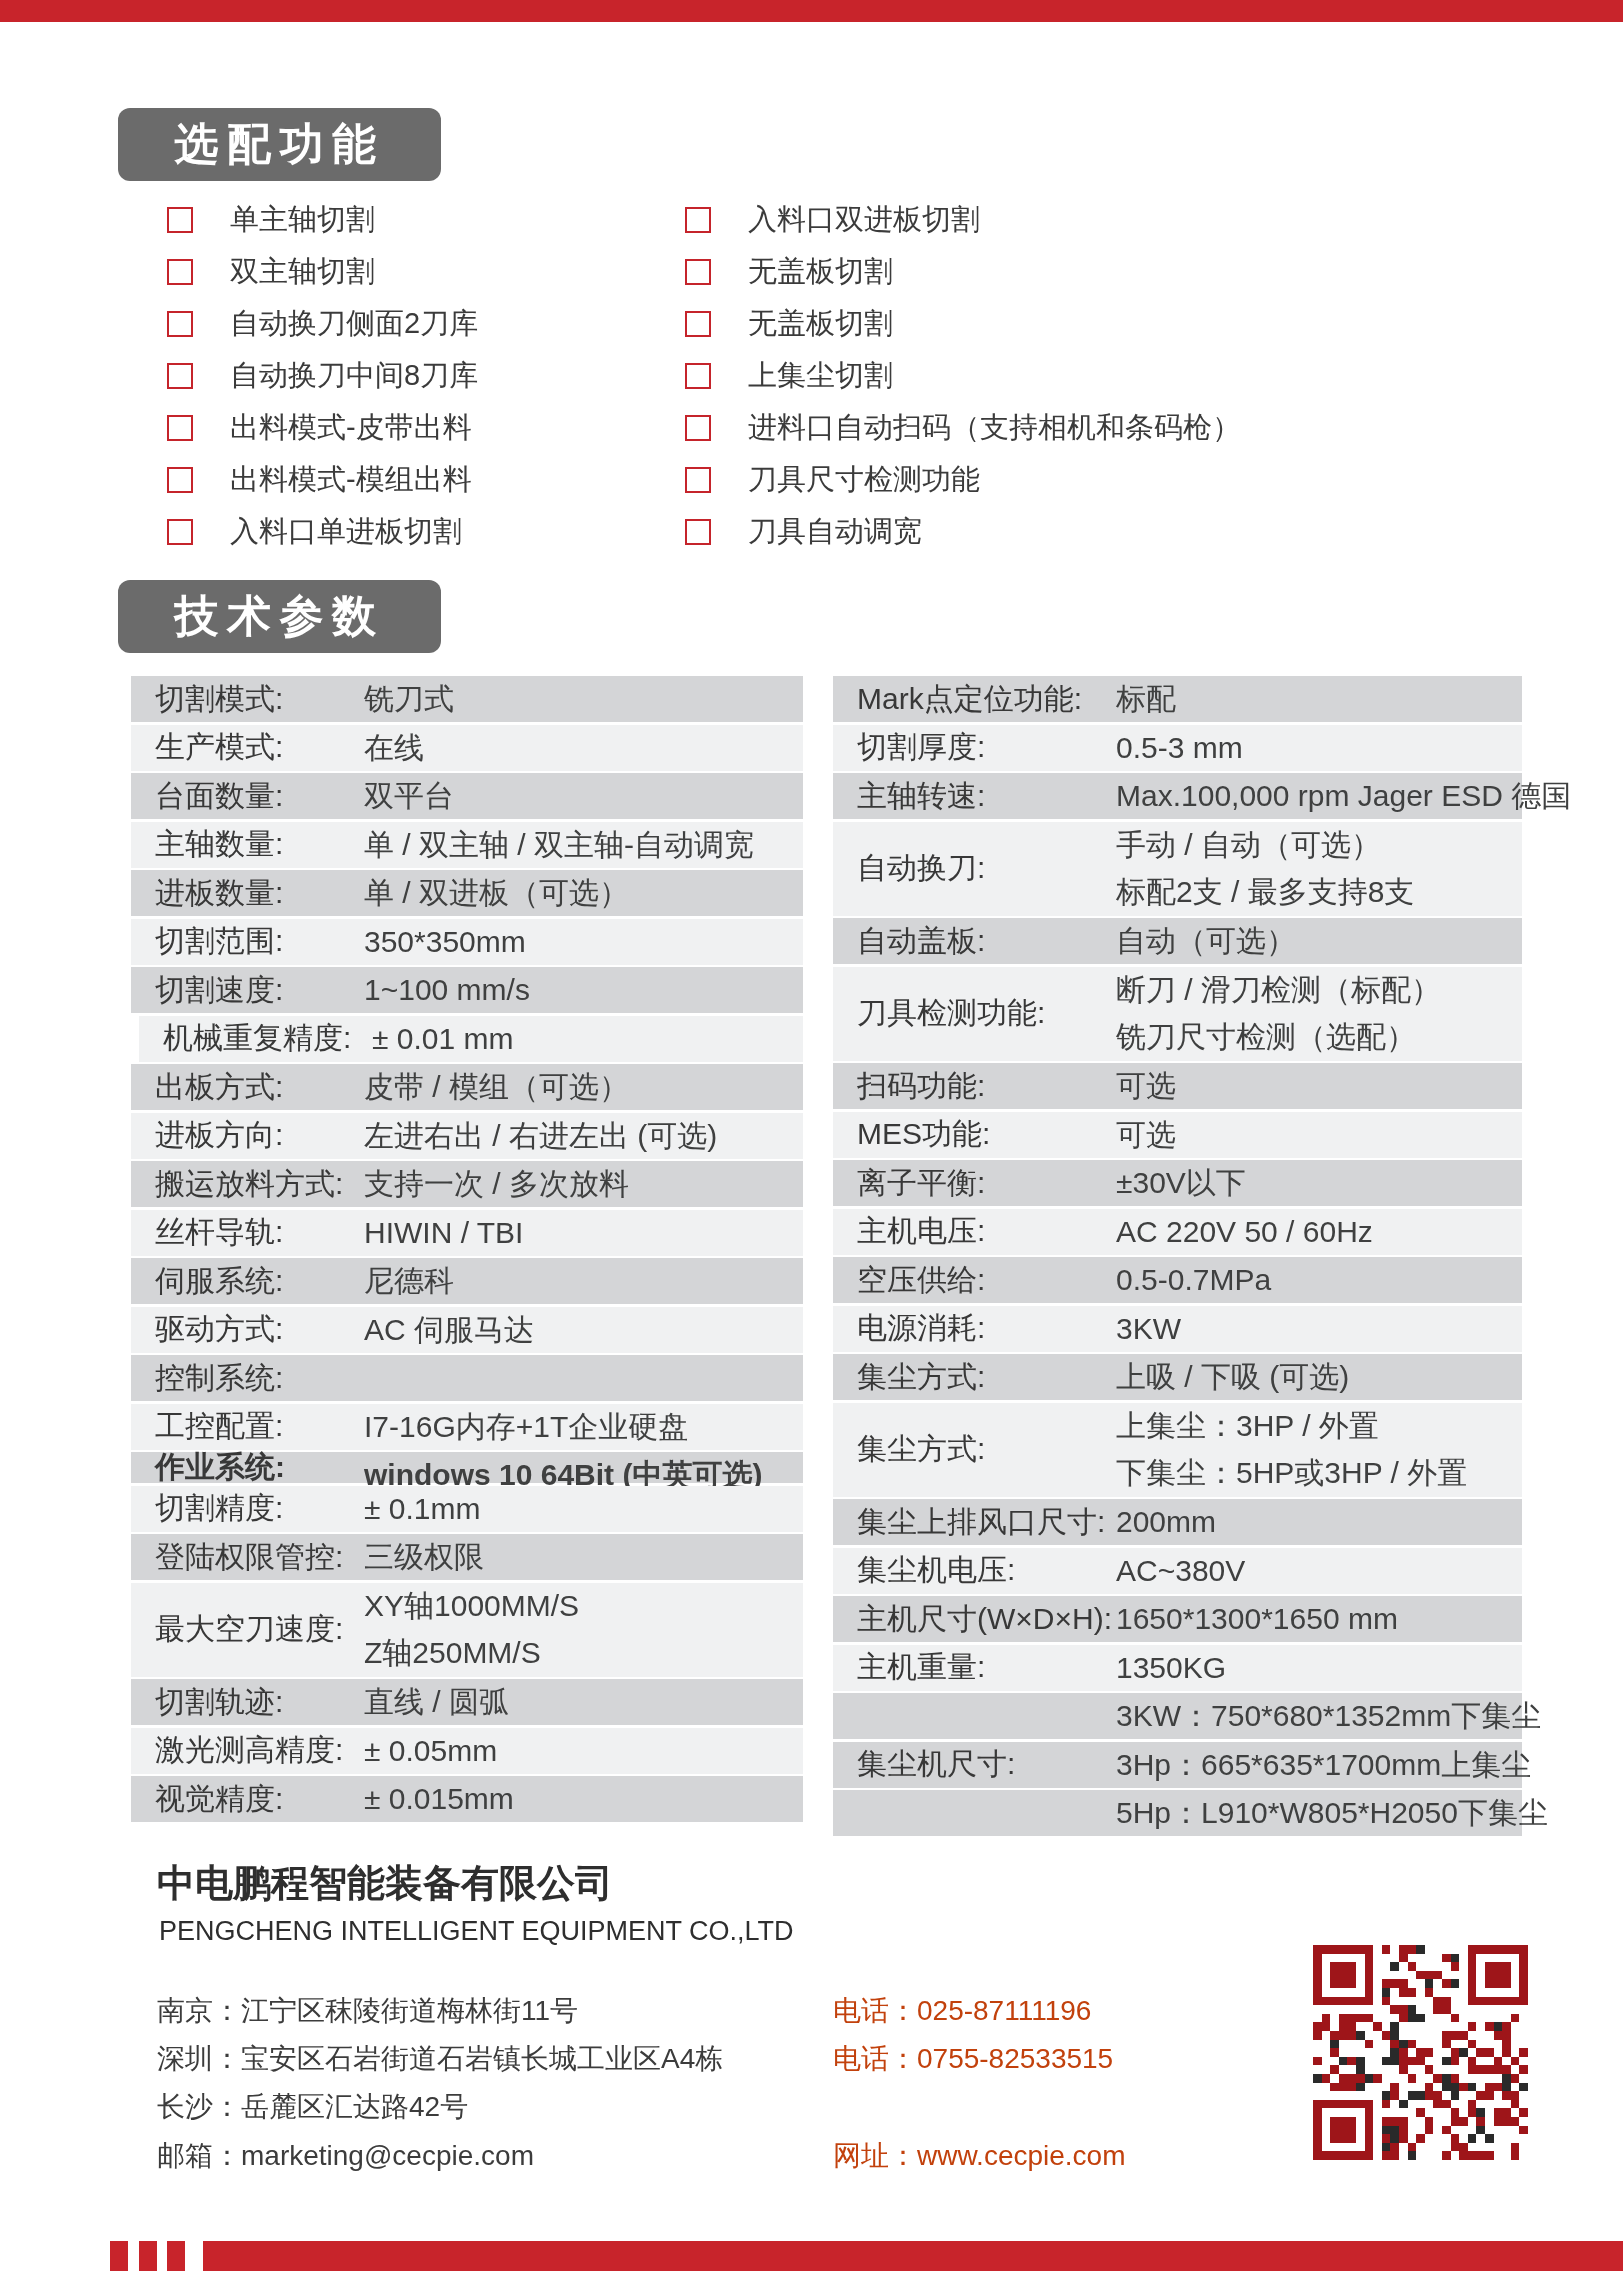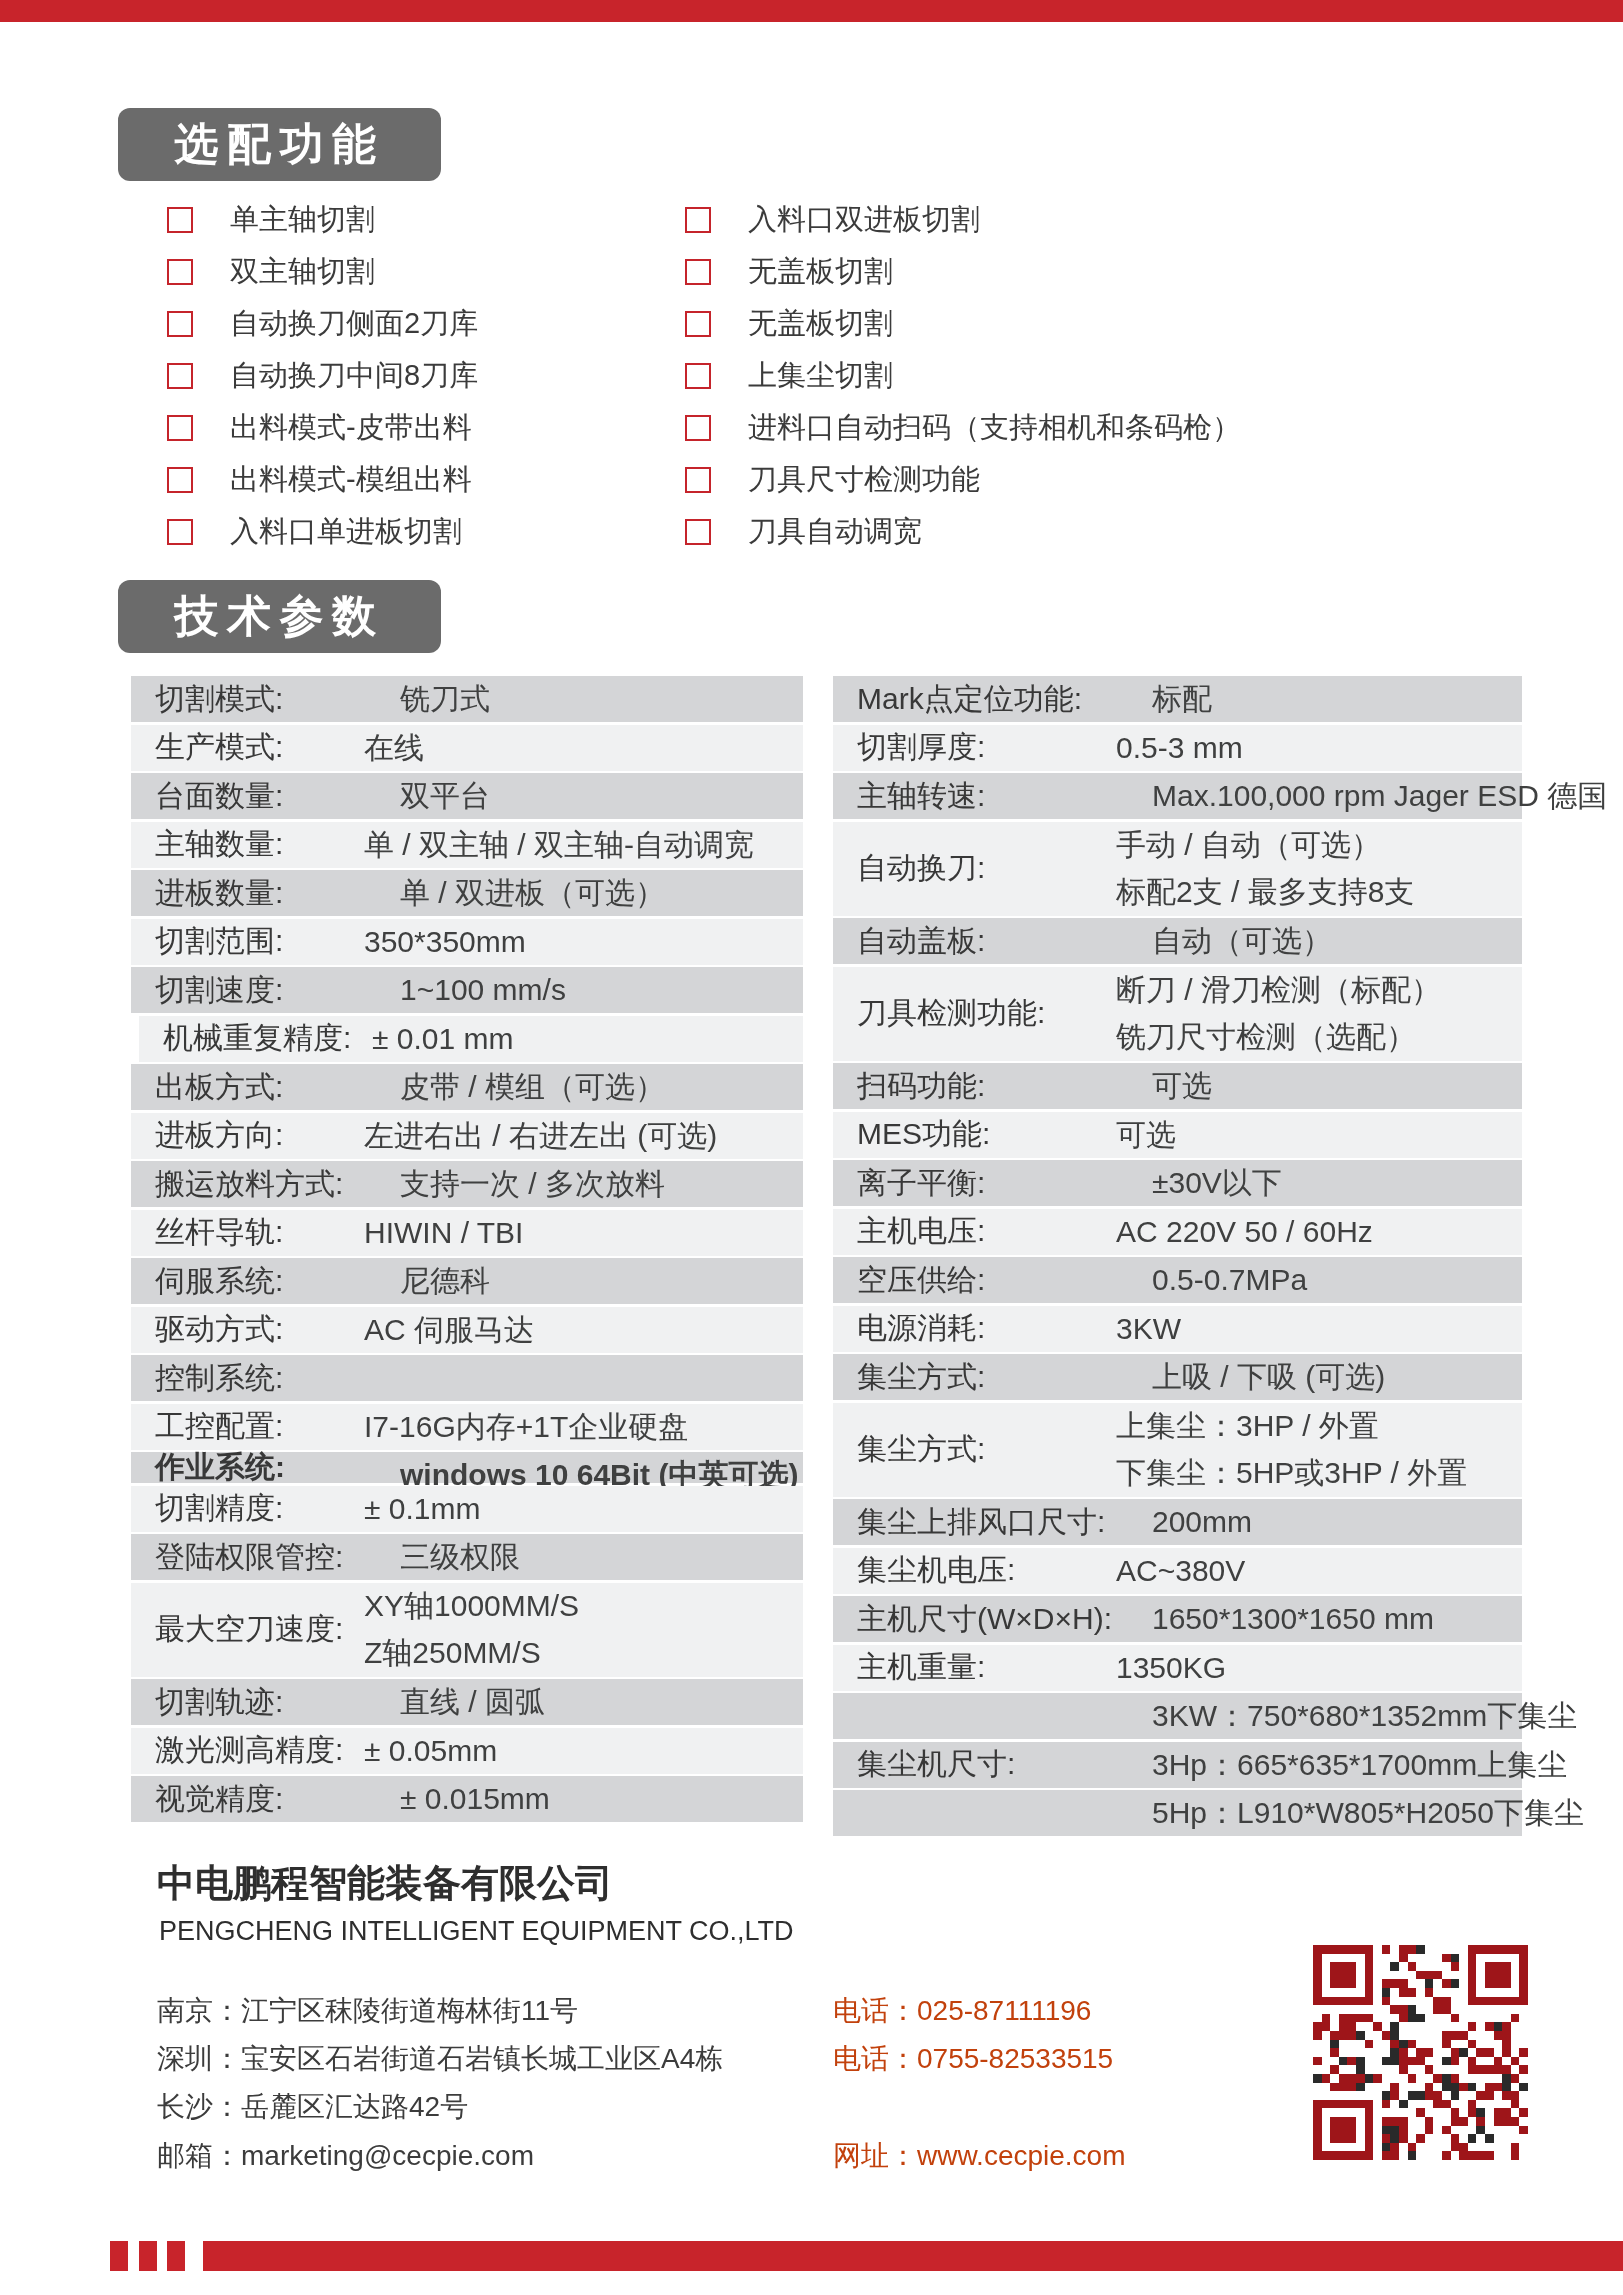--- a/index.html
+++ b/index.html
@@ -26,21 +26,21 @@
     box-sizing:border-box;width:26px;height:26px;border:2.5px solid #c5242b;background:#ffffff;
     flex:0 0 26px;
   }
   .check-label{margin-left:37px;font-size:29px;color:#3b3b3b;white-space:nowrap;}
 
   
   .spec-table{position:absolute;top:676px;display:flex;flex-direction:column;}
   #table-left{left:131px;width:672px;}
   #table-right{left:833px;width:689px;}
   .spec-row{display:flex;margin-bottom:2.5px;}
-  .shade-dark{background:#d4d5d7;gap:36px;}
+  .shade-dark{background:#d4d5d7;}
   .shade-light{background:#f0f1f2;}
   .spec-label{
     box-sizing:border-box;padding-left:24px;flex:0 0 auto;display:flex;flex-direction:column;
     justify-content:center;font-size:30px;color:#383838;white-space:nowrap;
   }
   #table-left .spec-label{width:233px;}
   #table-right .spec-label{width:283px;}
   .spec-values{flex:1 1 auto;display:flex;flex-direction:column;justify-content:space-around;}
   .spec-line{line-height:46px;font-size:30px;color:#3f4040;white-space:nowrap;}
 

